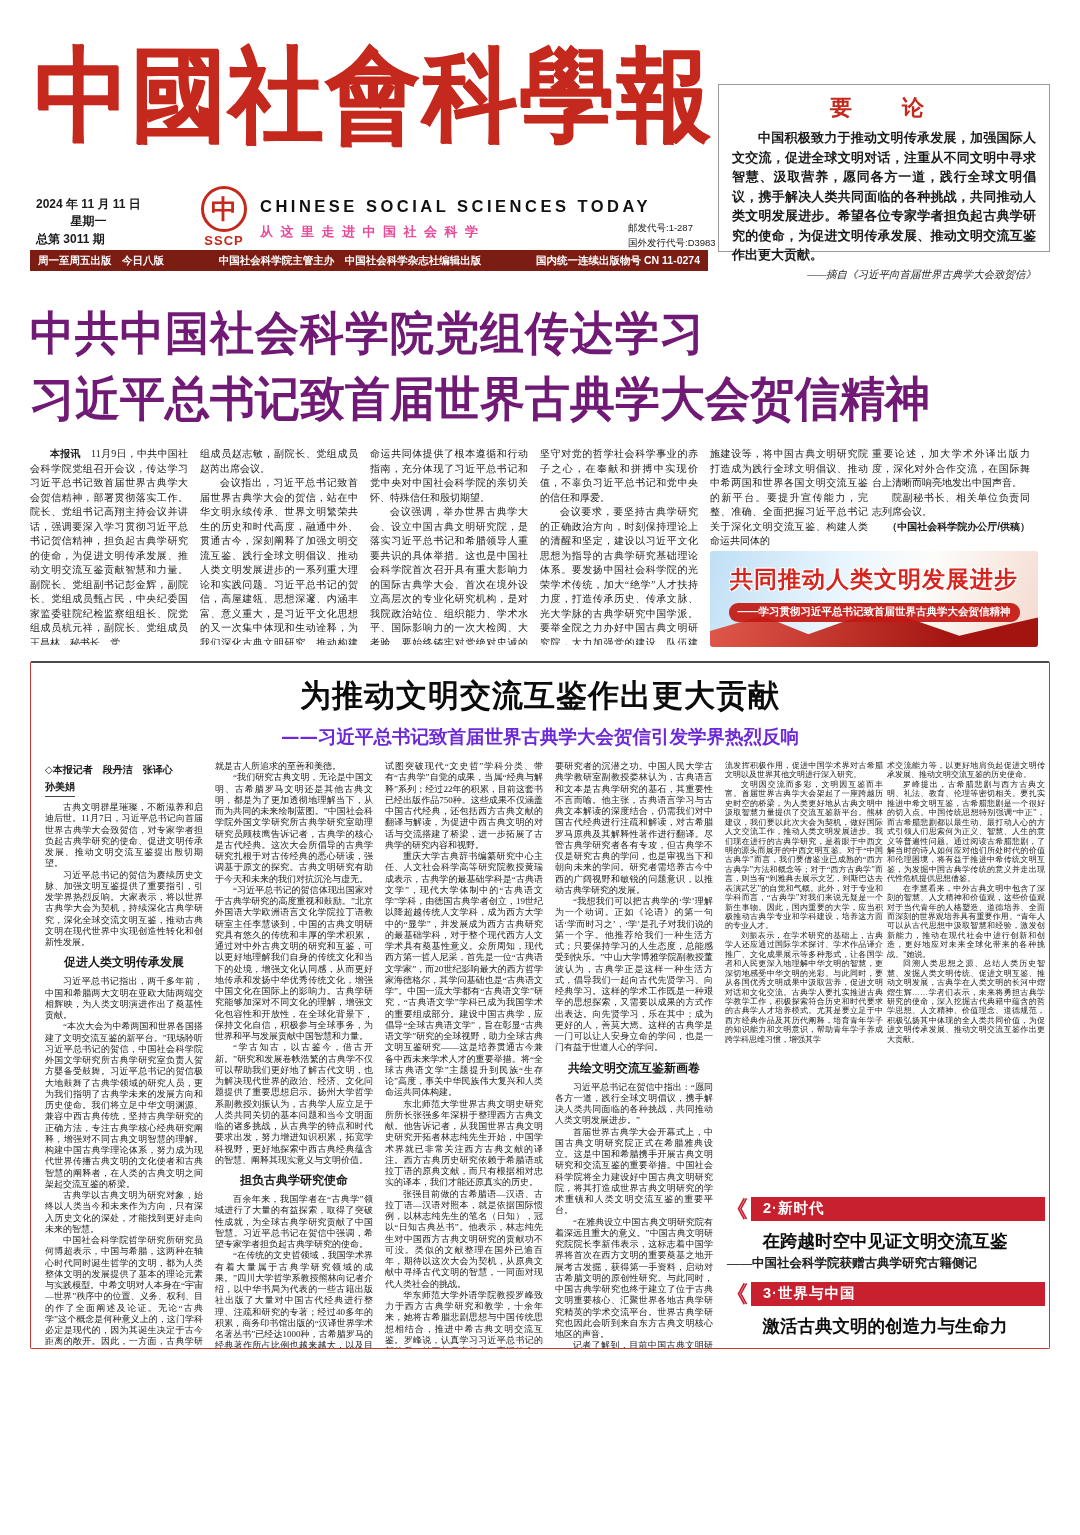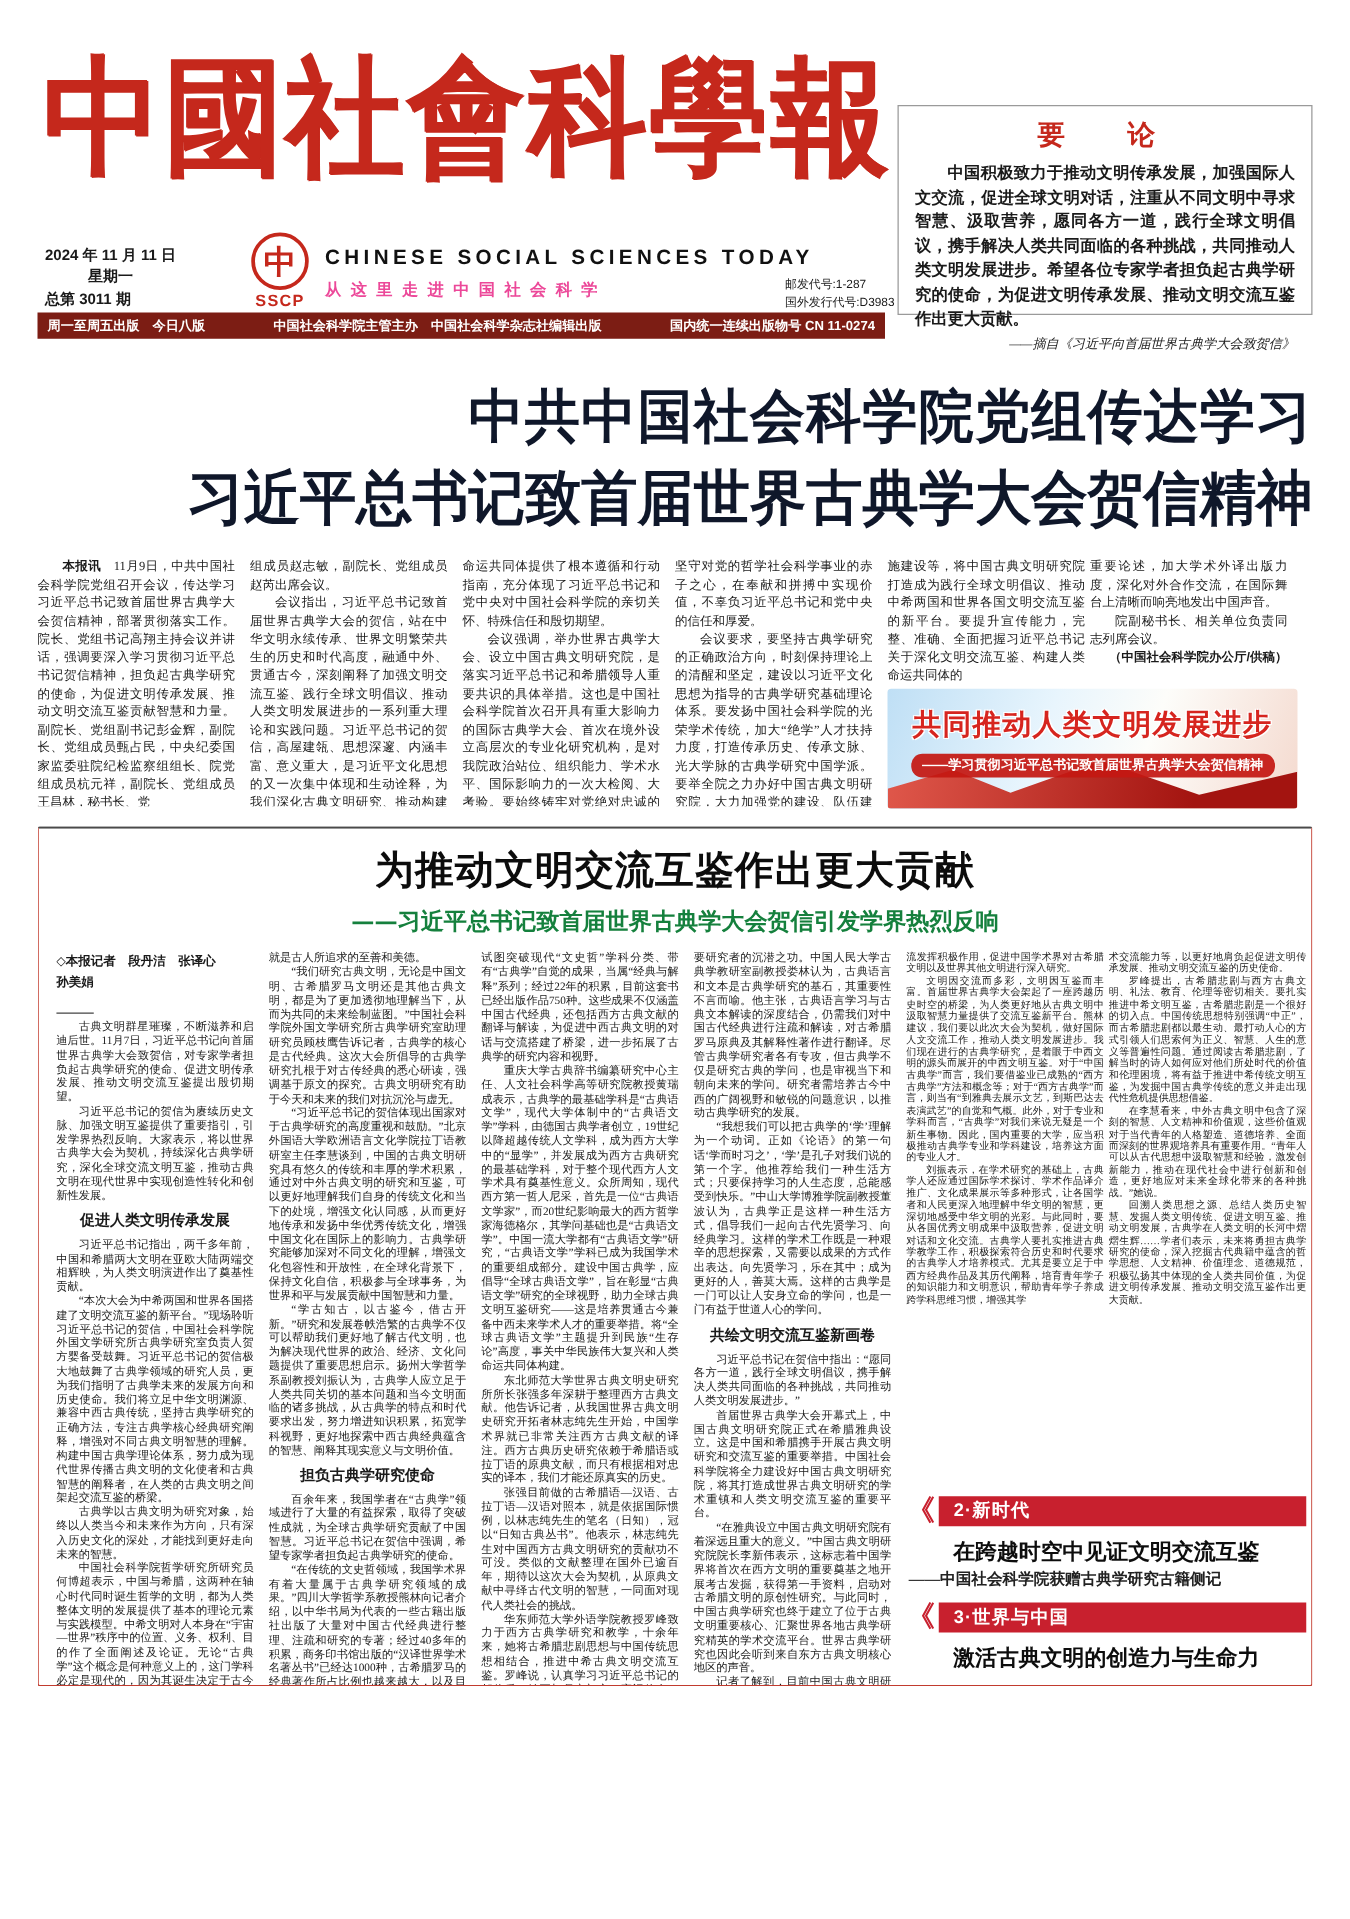--- a/index.html
+++ b/index.html
@@ -38,21 +38,21 @@
     padding:0 8px; font-family:"Liberation Sans",sans-serif; white-space:nowrap;
   }
   .yaolun {
     position:absolute; left:718px; top:84px; width:332px; height:168px;
     border:1px solid #9a9a9a; padding:8px 13px 6px; background:#fff;
   }
   .yaolun-title { text-align:center; color:#c5281c; font-size:22px; font-weight:900; letter-spacing:14px; font-family:"Liberation Sans",sans-serif; }
   .yaolun-body { margin-top:5px; font-size:13px; line-height:1.5; text-align:justify; text-indent:2em; font-weight:bold; }
   .yaolun-src { margin-top:3px; font-size:10.5px; text-align:right; font-style:italic; color:#222; }
   
-  .headline1 { margin:26px 30px 0; text-align:right; font-family:"Liberation Sans","DejaVu Sans",sans-serif; color:#0f172a; }
+  .headline1 { margin:26px 30px 0; text-align:left; font-family:"Liberation Sans","DejaVu Sans",sans-serif; color:#701a75; }
   .headline1 .l1 { font-size:44px; font-weight:900; letter-spacing:1px; transform:scaleY(1.05); }
   .headline1 .l2 { font-size:45px; font-weight:900; letter-spacing:0; margin-top:6px; transform:scaleY(1.05); }
   .body-row { display:flex; gap:12px; margin:18px 30px 0; }
   .cols-left { display:flex; gap:12px; }
   .news-col { width:158px; overflow:hidden; }
   .a1 .news-col { height:198px; font-size:10px; line-height:1.45; }
   .a1 .right-cols .news-col { height:100px; }
   .para { text-indent:2em; text-align:justify; }
   .para.cont { text-indent:0; }
   .para strong { font-family:"Liberation Sans",sans-serif; }
@@ -78,27 +78,27 @@
     position:relative; z-index:2; width:fit-content; margin:8px auto 0;
     background:rgba(196,24,18,.93); color:#fff; font-size:10.5px; font-weight:bold;
     padding:2px 9px 3px; border-radius:9px; font-family:"Liberation Sans",sans-serif;
   }
   
   .article2-box {
     margin:14px 30px 0; height:688px; border:1.5px solid #c23b2e; border-top:2px solid #4a4a4a;
     border-radius:2px; padding:12px 14px 10px; overflow:hidden;
   }
   .headline2 { text-align:center; font-family:"Liberation Sans","DejaVu Sans",sans-serif; font-size:31px; font-weight:900; color:#0c0c0c; letter-spacing:1px; }
-  .subtitle2 { text-align:center; font-size:18.5px; font-weight:900; margin-top:7px; color:#15803d; font-family:"DejaVu Serif",serif; }
+  .subtitle2 { text-align:center; font-size:18.5px; font-weight:900; margin-top:7px; color:#6d28d9; font-family:"DejaVu Serif",serif; }
   .a2 { margin:12px 0 0; }
   .a2 .news-col { height:768px; font-size:9px; line-height:1.25; }
   .a2 .right-cols .news-col { height:424px; font-size:8px; line-height:1.18; }
   .sub-head { text-align:center; font-weight:900; font-size:12px; margin:7px 0 6px; font-family:"Liberation Sans",sans-serif; }
   .byline { font-size:10px; line-height:1.7; font-weight:bold; margin-bottom:5px; }
-  .byline .by2 { display:inline-block; border-bottom:1px solid #444; padding-bottom:15px; }
+  .byline .by2 { display:inline-block; border-bottom:1px solid #444; padding-bottom:1px; }
   
   .features { margin-top:12px; }
   .feature { margin-bottom:10px; }
   .tag-row { display:flex; align-items:center; gap:3px; }
   .chev { color:#c8202e; font-weight:900; font-size:23px; line-height:22px; font-family:"DejaVu Serif",serif; }
   .tag-bar { background:#c8202e; color:#fff; font-weight:900; font-size:14.5px; padding:2px 12px 3px; flex:1; font-family:"Liberation Sans",sans-serif; letter-spacing:1px; }
   .f-title { font-size:17.5px; font-weight:900; margin:8px 2px 2px; color:#0d0d0d; font-family:"Liberation Sans",sans-serif;text-align:center; }
   .f-sub { font-size:12.5px; font-weight:bold; margin:0 2px; color:#222; }
   .promo { margin-top:14px; }
   .promo-title { text-align:center; color:#e02b20; font-size:20px; font-weight:900; font-family:"Liberation Sans",sans-serif; letter-spacing:1px; }

